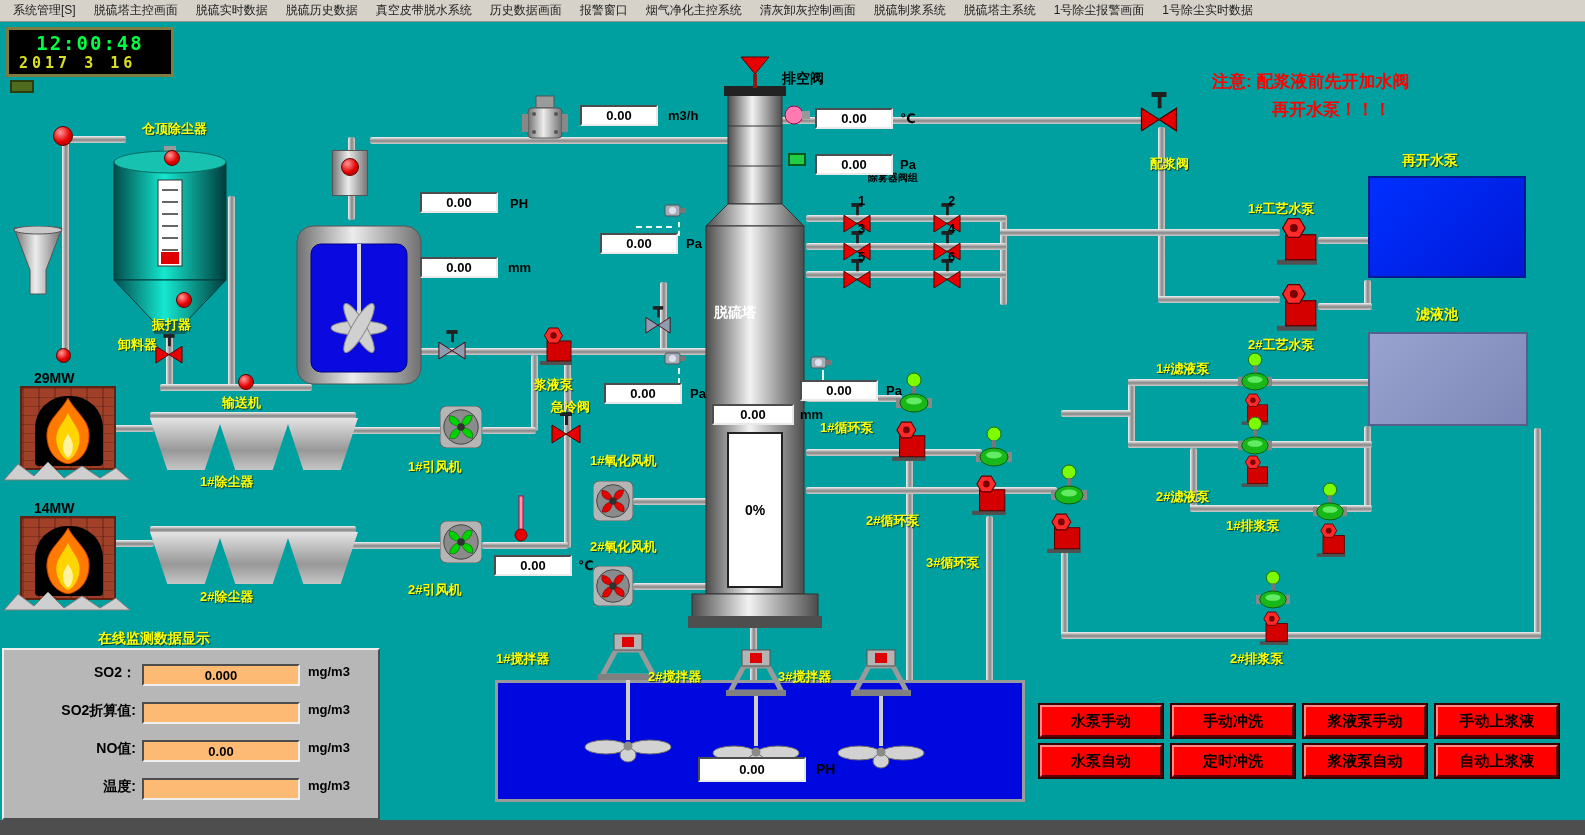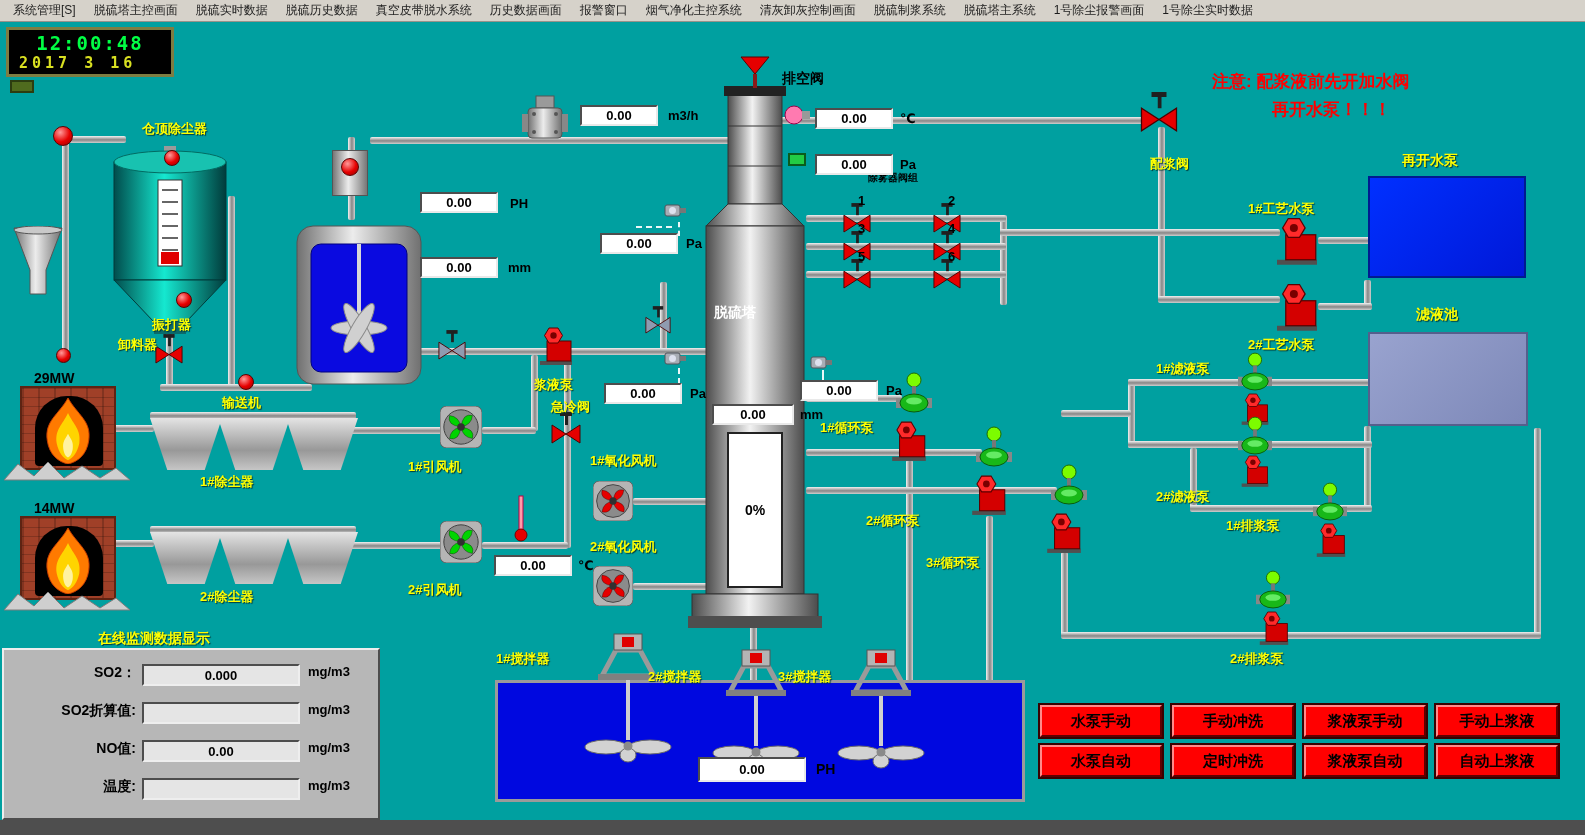--- a/index.html
+++ b/index.html
@@ -29,21 +29,21 @@
 .clockchip{position:absolute;left:10px;top:80px;width:24px;height:13px;background:#4f6b1e;border:2px solid #2c3d10;z-index:40}
 .furnace{position:absolute;width:96px;height:84px;background-color:#a04028;background-image:linear-gradient(#00000030 1px,transparent 1px),linear-gradient(90deg,#00000030 2px,transparent 2px);background-size:16px 9px;border:2px solid #5e2312;z-index:12}
 .fireop{position:absolute;left:13px;top:8px;width:68px;height:70px;background:#000;border-radius:32px 32px 4px 4px;overflow:hidden}
 .tank-blue{position:absolute;background:linear-gradient(135deg,#0030ff,#0018d8);border:2px solid #001a90;z-index:12}
 .pool-slate{position:absolute;background:linear-gradient(135deg,#99a3cf,#7d88b8);border:2px solid #555f8c;z-index:12}
 .pool{position:absolute;background:#0008e0;border:3px solid #9a9a9a;z-index:6}
 .levelwin{position:absolute;width:56px;height:156px;background:#fff;border:2px solid #222;display:flex;align-items:center;justify-content:center;font-size:14px;font-weight:bold;color:#000;z-index:18}
 .mpanel{position:absolute;left:2px;top:648px;width:378px;height:172px;background:#b7b7b7;border:2px solid;border-color:#eee #4d4d4d #4d4d4d #eee;z-index:28}
 .mrow{position:absolute;left:4px;display:flex;align-items:flex-start;width:370px}
 .mlabel{width:134px;text-align:right;font-weight:bold;font-size:14px;color:#000;padding-right:6px;white-space:nowrap}
-.mbox{width:158px;height:22px;background:#e5e5e5;border:2px solid;border-color:#4d4d4d #eee #eee #4d4d4d;display:flex;align-items:center;justify-content:center;font-size:13px;font-weight:bold;color:#000}
+.mbox{width:158px;height:22px;background:#fdba74;border:2px solid;border-color:#4d4d4d #eee #eee #4d4d4d;display:flex;align-items:center;justify-content:center;font-size:13px;font-weight:bold;color:#000}
 .munit{font-size:13px;font-weight:bold;color:#000;padding-left:8px}
 .motorbox{position:absolute;width:36px;height:46px;background:linear-gradient(to right,#777,#ececec 45%,#777);border:1px solid #555;z-index:14}
 .chip-green{position:absolute;width:18px;height:13px;background:#22cc44;border:2px solid #0a5c1c;z-index:22}
 </style>
 </head>
 <body>
 
 <div class="screen">
 
   <svg width="0" height="0" style="position:absolute" aria-hidden="true">

